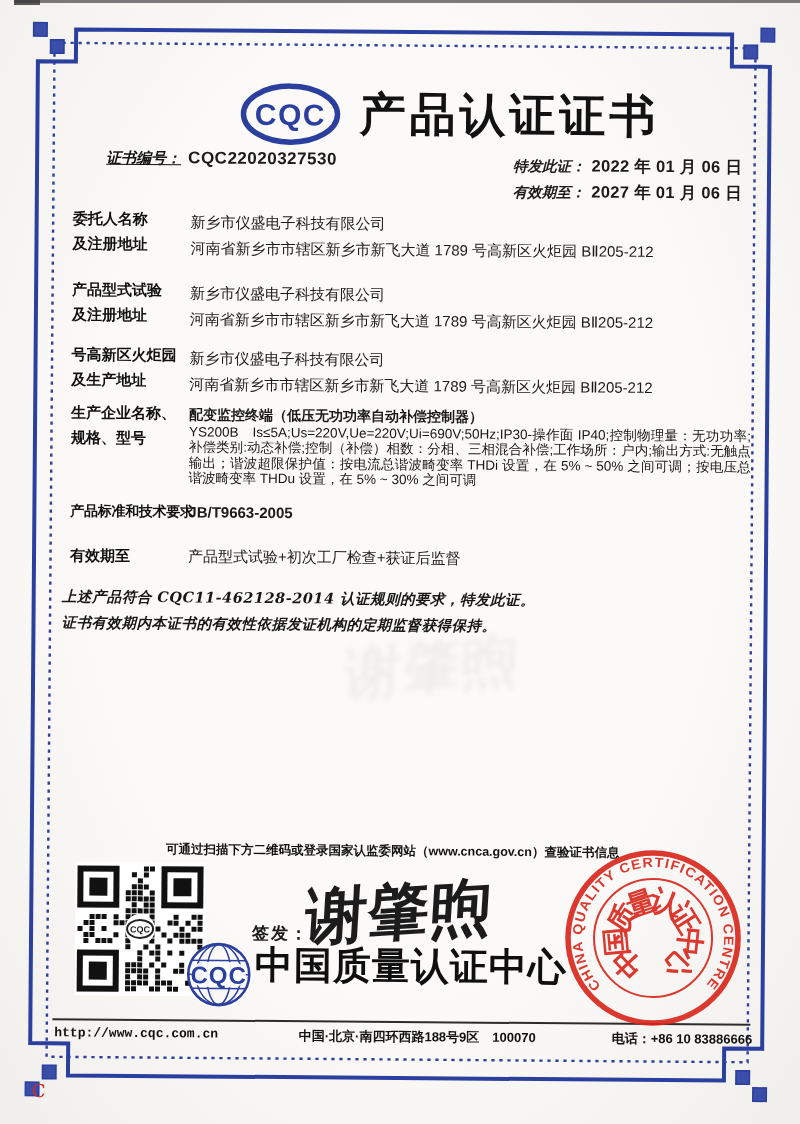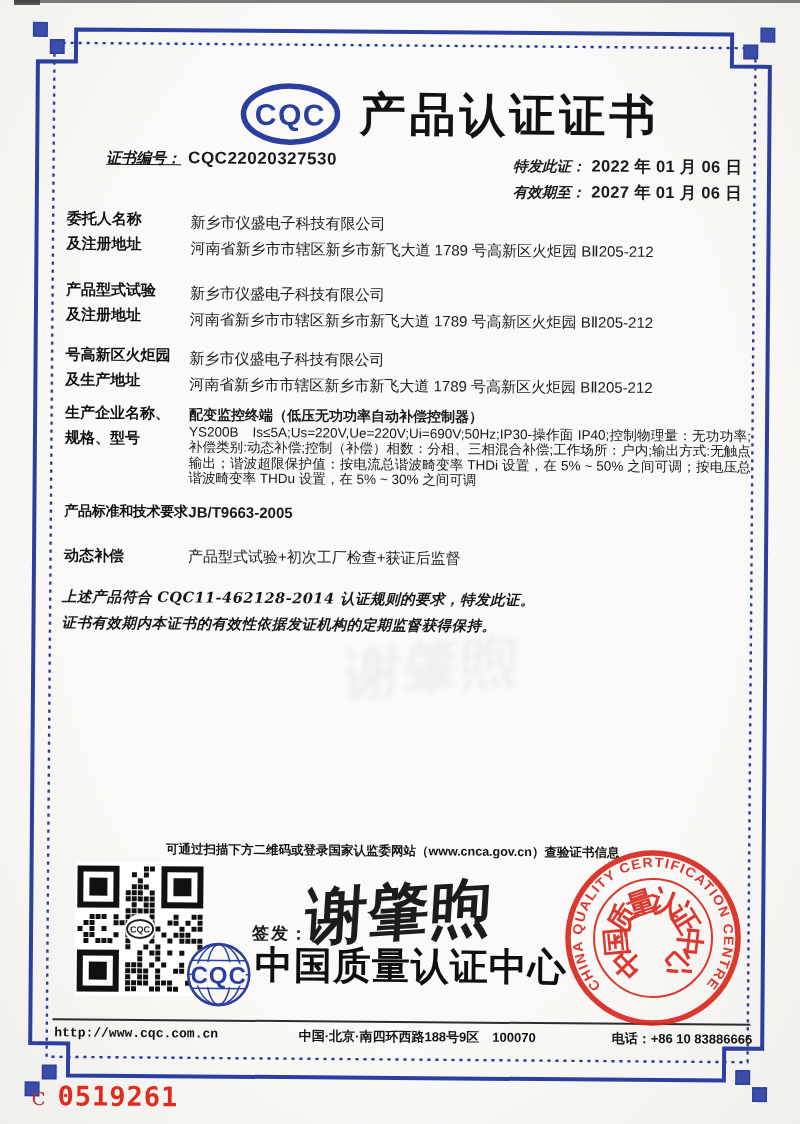--- a/index.html
+++ b/index.html
@@ -32,21 +32,21 @@
   .certno { left:103px; top:150px; display:flex; align-items:baseline; gap:7px; }
   .certno .lbl { font-size:15px; color:#141414;text-decoration:underline; }
   .certno .val { font-size:17px; font-weight:600; letter-spacing:.5px; font-style:normal; }
 
   .dates { left:510px; top:154px; }
   .dates .line { display:flex; align-items:baseline; gap:6px; height:26px; }
   .dates .lbl { font-size:14.5px; }
   .dates .val { font-size:16.5px; font-weight:600; letter-spacing:.3px; }
 
   .row { left:62px; width:692px; }
-  .row .lab { position:absolute; left:2px; font-size:15px; font-weight:700; white-space:nowrap; color:#111; }
+  .row .lab { position:absolute; left:8px; font-size:15px; font-weight:700; white-space:nowrap; color:#111; }
   .row .val { position:absolute; left:126px; font-size:15px; font-weight:500; white-space:nowrap; color:#1a1a1a; }
   .lab.small { font-size:14px; letter-spacing:-.3px; }
 
   .spec {
     position:absolute; left:126px; width:562px;
     font-size:13.5px; line-height:15.3px; font-weight:500;
     text-align:justify; word-break:break-all; color:#151515;
   }
   .pname { position:absolute; left:126px; font-size:14px; font-weight:600; white-space:nowrap; }
 
@@ -158,21 +158,21 @@
       <div class="pname" style="top:4px">配变监控终端（低压无功功率自动补偿控制器）</div>
       <div class="spec" style="top:22px">YS200B　Is≤5A;Us=220V,Ue=220V;Ui=690V;50Hz;IP30-操作面 IP40;控制物理量：无功功率;补偿类别:动态补偿;控制（补偿）相数：分相、三相混合补偿;工作场所：户内;输出方式:无触点输出；谐波超限保护值：按电流总谐波畸变率 THDi 设置，在 5% ~ 50% 之间可调；按电压总谐波畸变率 THDu 设置，在 5% ~ 30% 之间可调</div>
     </div>
 
     <div class="abs row" style="top:503px;height:24px;">
       <div class="lab small" style="top:2px">产品标准和技术要求</div>
       <div class="val" style="top:2px;font-weight:600">JB/T9663-2005</div>
     </div>
 
     <div class="abs row" style="top:547px;height:24px;">
-      <div class="lab" style="top:2px">动态补偿</div>
+      <div class="lab" style="top:2px">有效期至</div>
       <div class="val" style="top:2px">产品型式试验+初次工厂检查+获证后监督</div>
     </div>
 
     <div class="abs stmt kai" style="top:586px">上述产品符合 CQC11-462128-2014 认证规则的要求，特发此证。</div>
     <div class="abs stmt kai" style="top:612px">证书有效期内本证书的有效性依据发证机构的定期监督获得保持。</div>
 
     <div class="abs smudge">谢肇煦</div>
 
     <div class="abs qr-note">可通过扫描下方二维码或登录国家认监委网站（www.cnca.gov.cn）查验证书信息</div>
 
@@ -363,17 +363,16 @@
           <text x="94" y="67" transform="rotate(19.1 94 94)">认</text>
           <text x="94" y="67" transform="rotate(57.4 94 94)">证</text>
           <text x="94" y="67" transform="rotate(95.7 94 94)">中</text>
           <text x="94" y="67" transform="rotate(134 94 94)">心</text>
         </g>
       </g>
     </svg>
 
     <div class="abs serial">
       <span class="c">C</span>
-      <span class="num">0519261</span>
     </div>
 
   </div>
 </div>
 
 </body></html>

